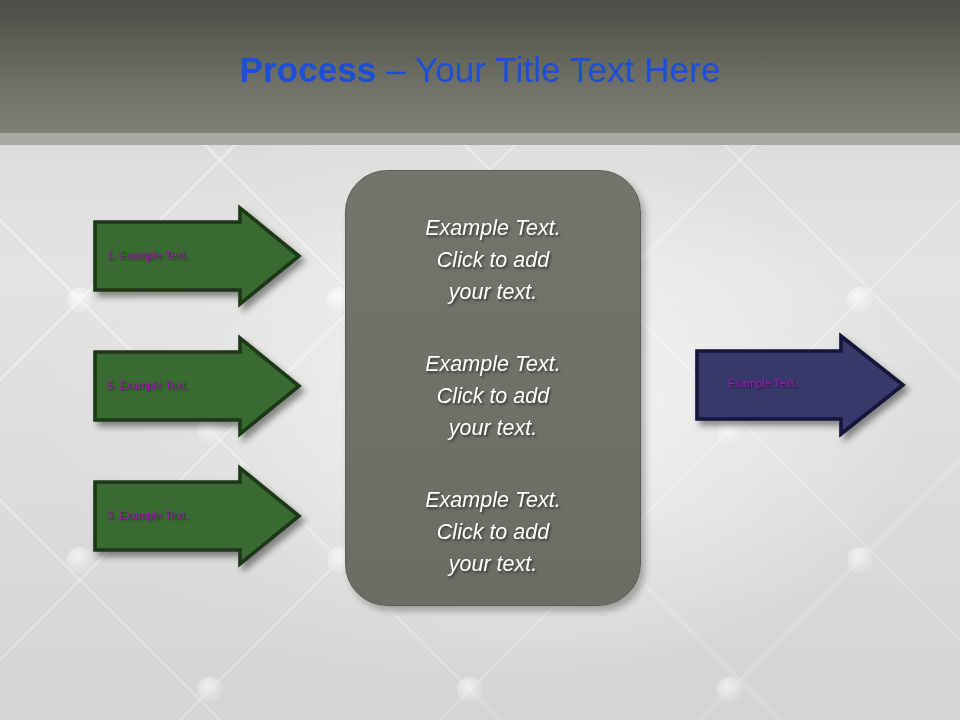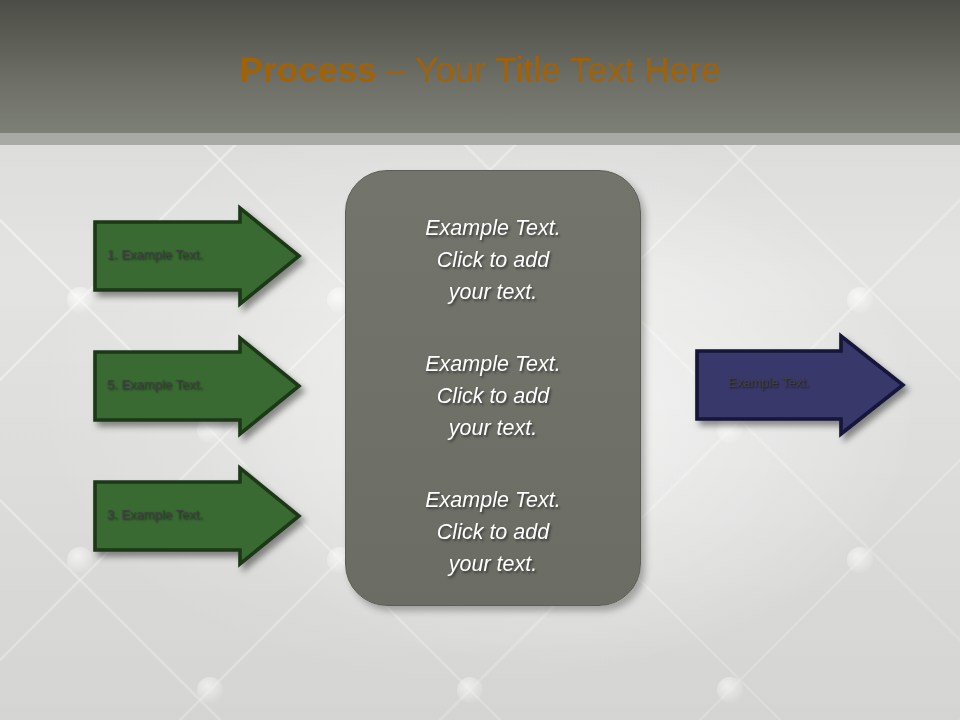--- a/index.html
+++ b/index.html
@@ -53,38 +53,38 @@
     position: absolute;
     left: 0; top: 133px;
     width: 960px; height: 12px;
     background: #a8aaa6;
   }
   .title {
     position: absolute;
     left: 0; top: 48px;
     width: 960px;
     text-align: center;
-    color: #a16207;
+    color: #1d4ed8;
     font-size: 35px;
     line-height: 44px;
     letter-spacing: 0.1px;
     white-space: nowrap;
   }
   .title .strong { font-weight: bold; }
   .title .rest { font-weight: normal; }
 
   
   .arrow {
     position: absolute;
   }
   .arrow svg { display: block; overflow: visible; }
   .arrow-label {
     position: absolute;
-    color: #404040;
-    font-size: 13px;
+    color: #a21caf;
+    font-size: 11px;
     line-height: 20px;
     white-space: nowrap;
     text-shadow: 1px 1px 2px rgba(0,0,0,0.55);
     pointer-events: none;
   }
 
   #arrow-green-1 { left: 93px;  top: 206px; }
   #arrow-green-2 { left: 93px;  top: 336px; }
   #arrow-green-3 { left: 93px;  top: 466px; text-align: right; }
   #arrow-blue    { left: 695px; top: 333px; }

